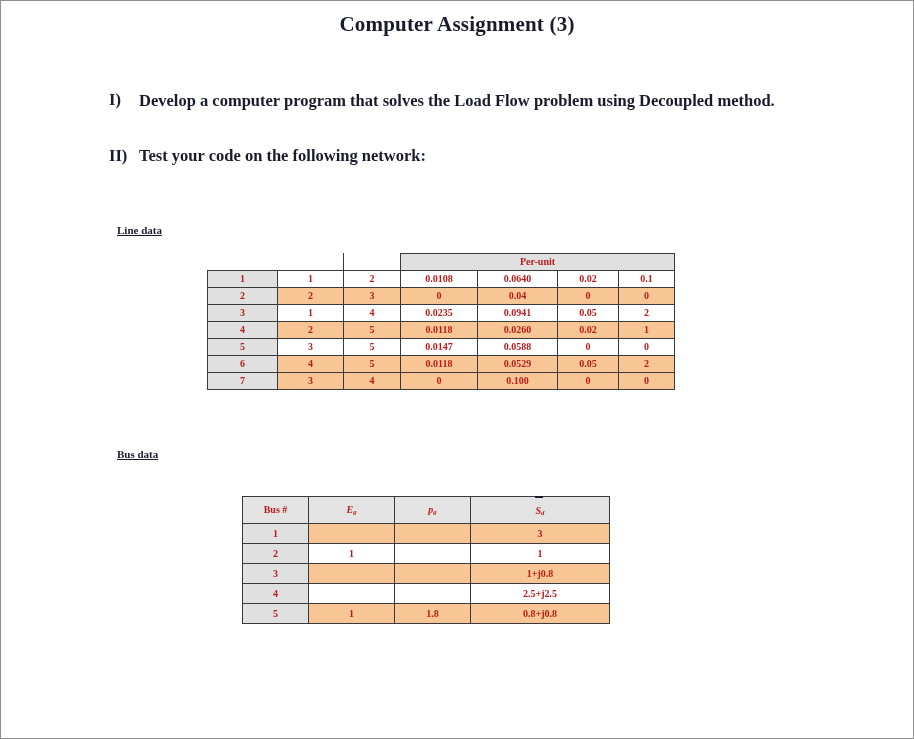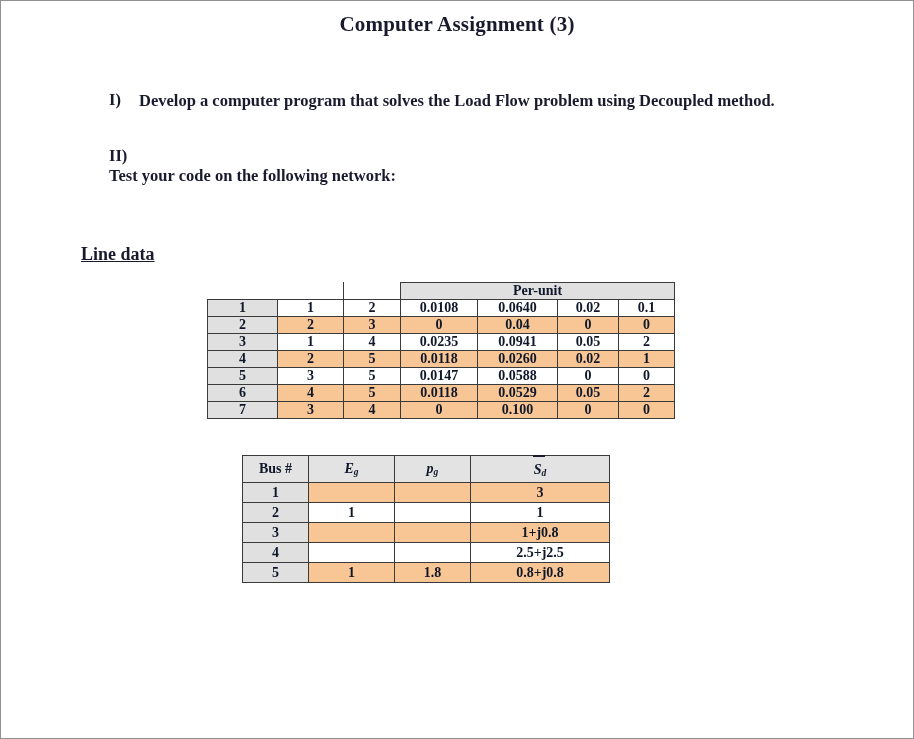--- a/index.html
+++ b/index.html
@@ -51,45 +51,44 @@
     width: 672px;
   }
   .item-1 .body {
     text-align: justify;
     text-align-last: left;
     line-height: 1.32;
   }
   .item-2 {
     margin: 34px 0 0 108px;
     width: 672px;
-    flex-direction: column;
   }
   .item-3 {
     margin: 30px 0 0 108px;
     width: 672px;
   }
   .item-3 .marker { width: 34px; }
 
   
   .section-heading {
-    font-size: 18px;
+    font-size: 11px;
     font-weight: bold;
     text-decoration: underline;
-    margin-left: 80px;
+    margin-left: 116px;
   }
   #line-data-heading { margin-top: 58px; }
   #bus-data-heading  { margin-top: 58px; }
 
   
   .tbl-wrap { margin-top: 17px; }
   table.data {
     border-collapse: collapse;
-    font-size: 14px;
-    font-weight: bold;
-    color: #0f172a;
+    font-size: 10px;
+    font-weight: bold;
+    color: #b91c1c;
     table-layout: fixed;
   }
   table.data td, table.data th {
     border: 1px solid #3a3a3a;
     text-align: center;
     vertical-align: middle;
     padding: 0;
     height: 17px;
     line-height: 17px;
     font-weight: bold;
@@ -255,20 +254,21 @@
           <td class="hl">4</td>
           <td class="hl">0</td>
           <td class="hl">0.100</td>
           <td class="hl">0</td>
           <td class="hl">0</td>
         </tr>
       </tbody>
     </table>
   </div>
 
+  <div class="section-heading" id="bus-data-heading">Bus data</div>
 
   <div class="tbl-wrap">
     <table class="data" id="bus-table">
       <colgroup>
         <col class="c-idx">
           <col class="c-eg">
           <col class="c-pg">
           <col class="c-sd">
       </colgroup>
       <tbody>

